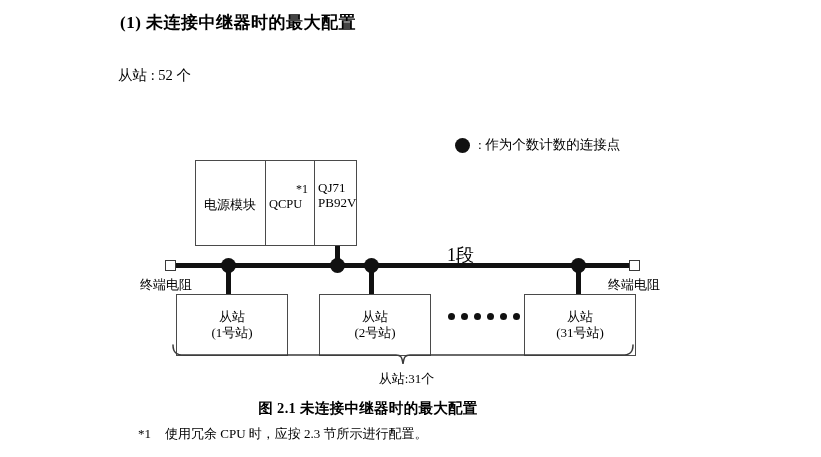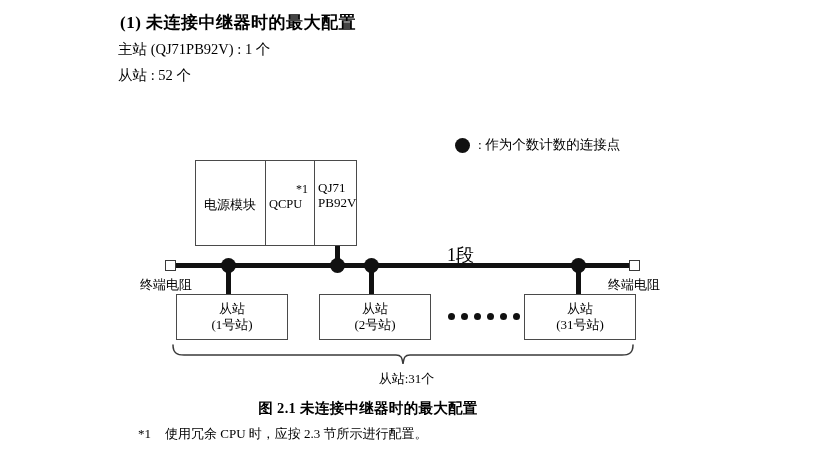--- a/index.html
+++ b/index.html
@@ -128,21 +128,21 @@
     background: #111111;
   }
   .drop-cpu { left: 335px; top: 246px; height: 20px; }
   .drop-s1  { left: 226px; top: 264px; height: 30px; }
   .drop-s2  { left: 369px; top: 264px; height: 30px; }
   .drop-s31 { left: 576px; top: 264px; height: 30px; }
 
   
   .slave {
     top: 294px;
-    height: 46px;
+    height: 62px;
     border: 1.6px solid #4a4a4a;
     background: #ffffff;
     box-sizing: border-box;
     display: flex;
     flex-direction: column;
     align-items: center;
     justify-content: center;
   }
   .slave-1  { left: 176px; width: 112px; }
   .slave-2  { left: 319px; width: 112px; }
@@ -194,21 +194,20 @@
     margin-left: 11px;
   }
   .footnote .fn-mark { margin-right: 14px; }
 </style>
 </head>
 <body>
 
 <div id="page">
 
   <div class="abs sec-title">(1) 未连接中继器时的最大配置</div>
-  <div class="abs sub-line sub-line-1">主站 (QJ71PB92V) : 1 个</div>
   <div class="abs sub-line sub-line-2">从站 : 52 个</div>
 
   <div class="abs legend-dot"></div>
   <div class="abs legend-label">: 作为个数计数的连接点</div>
 
 
   <div class="abs rack"></div>
   <div class="abs rack-div rack-div-1"></div>
   <div class="abs rack-div rack-div-2"></div>
 

